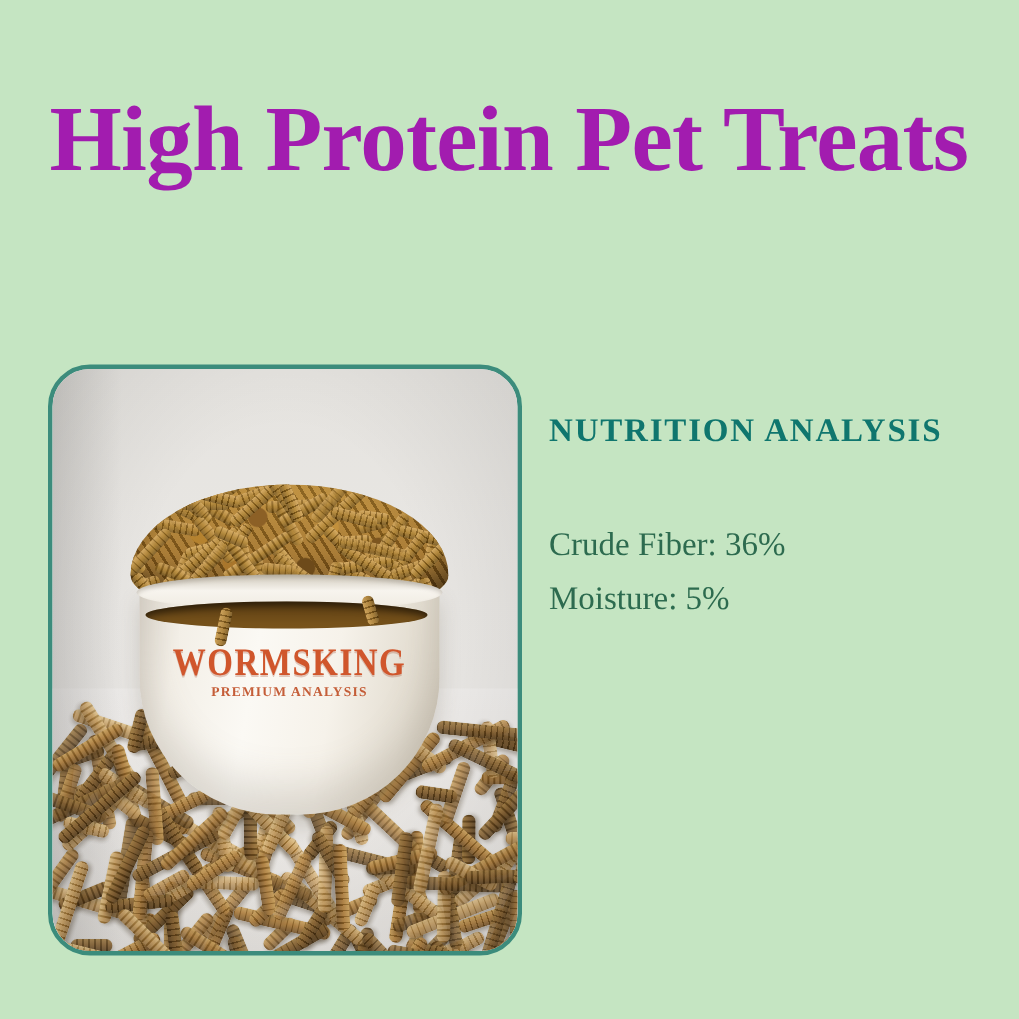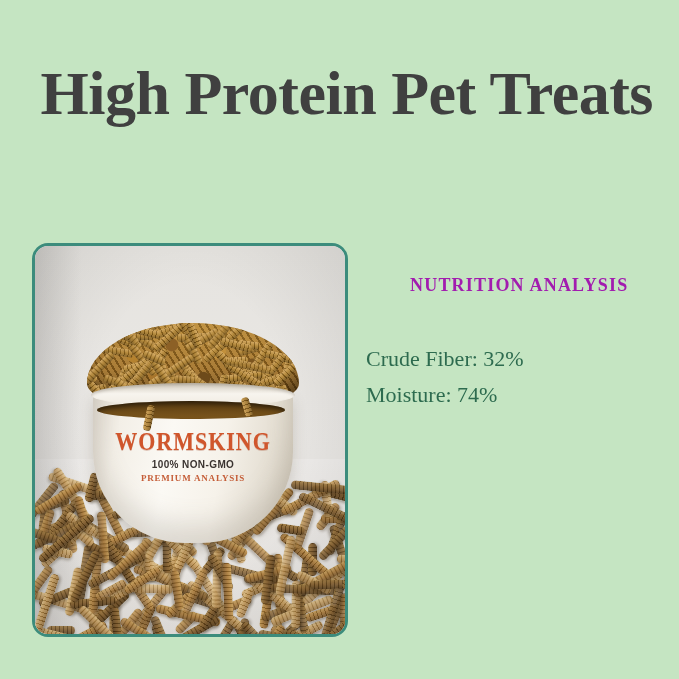--- a/index.html
+++ b/index.html
@@ -24,34 +24,33 @@
   #page-title {
     position: absolute;
     left: 33px;
     top: 62px;
     width: 620px;
     font-family: "Liberation Serif", serif;
     font-size: 62px;
     font-weight: 700;
     line-height: 1.0;
     letter-spacing: -0.5px;
-    color: #404040;
+    color: #a21caf;
     white-space: nowrap;
-    text-align: right;
   }
 
   
   #photo-card {
     position: absolute;
     left: 32px;
     top: 243px;
     width: 316px;
     height: 394px;
     border: 3px solid #3c8c7c;
-    border-radius: 16px;
+    border-radius: 28px;
     box-sizing: border-box;
     overflow: hidden;
     background: #e9e7e3;
   }
   #photo-inner {
     position: absolute;
     inset: 0;
     overflow: hidden;
     background:
       linear-gradient(180deg, #e6e4e0 0%, #e9e7e4 55%, #eceae7 100%);
@@ -239,27 +238,26 @@
 
   
   #nutrition-panel {
     position: absolute;
     left: 366px;
     top: 276px;
     width: 300px;
   }
   #nutrition-heading {
     font-family: "Liberation Serif", serif;
-    font-size: 18px;
+    font-size: 22px;
     font-weight: 700;
     letter-spacing: 1.2px;
-    color: #a21caf;
+    color: #0f766e;
     line-height: 1;
     white-space: nowrap;
-    margin-left: 44px;
   }
   #nutrition-list {
     margin: 0;
     padding: 0;
     list-style: none;
     margin-top: 47px;
   }
   #nutrition-list li {
     font-family: "Liberation Serif", serif;
     font-size: 22px;
@@ -555,30 +553,29 @@
           </div>
         <div class="escapee" style="left:52px; top:38px; transform:rotate(12deg);"></div>
         <div class="escapee" style="left:150px; top:30px; transform:rotate(-16deg); height:20px;"></div>
         <div id="bowl-body"></div>
         <div id="bowl-rim">
           <div id="rim-cavity"></div>
         </div>
 
         <div id="bowl-logo">
           <div id="brand-name">WORMSKING</div>
-          <div id="brand-tagline">100% NON-GMO</div>
           <div id="brand-subtagline">PREMIUM ANALYSIS</div>
         </div>
       </div>
 
       <div class="photo-vignette"></div>
     </div>
   </div>
 
   <div id="nutrition-panel">
     <div id="nutrition-heading">NUTRITION ANALYSIS</div>
     <ul id="nutrition-list">
-        <li>Crude Fiber: 32%</li>
-        <li>Moisture: 74%</li>
+        <li>Crude Fiber: 36%</li>
+        <li>Moisture: 5%</li>
       </ul>
   </div>
 
 </div>
 
 </body></html>

